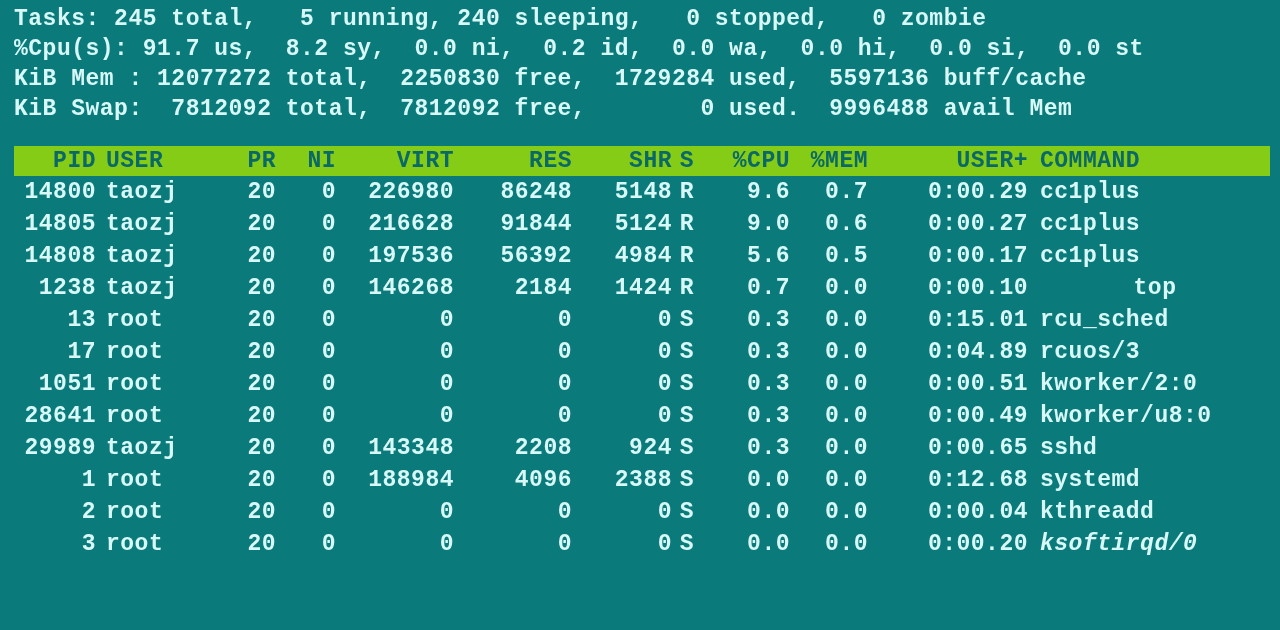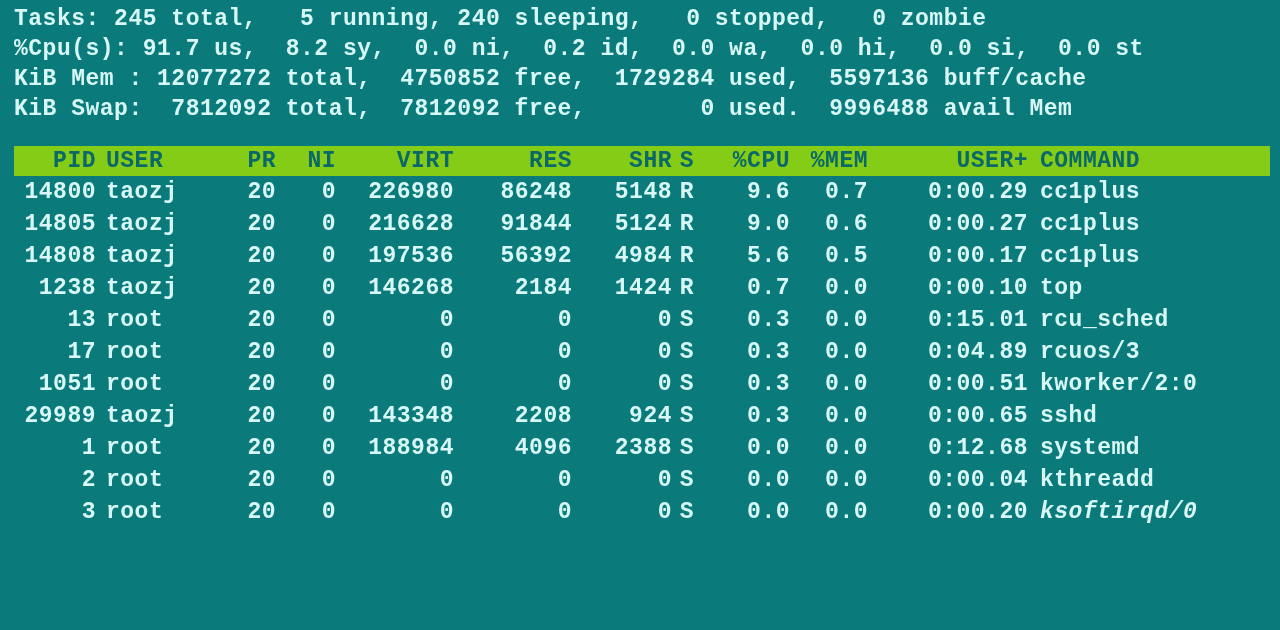--- a/index.html
+++ b/index.html
@@ -49,21 +49,21 @@
   .ar { text-align: right; }
   .ac { text-align: center; }
 </style>
 </head>
 <body>
 
 <div class="screen">
 
   <div class="hdr-line">Tasks: 245 total,   5 running, 240 sleeping,   0 stopped,   0 zombie</div>
   <div class="hdr-line">%Cpu(s): 91.7 us,  8.2 sy,  0.0 ni,  0.2 id,  0.0 wa,  0.0 hi,  0.0 si,  0.0 st</div>
-  <div class="hdr-line">KiB Mem : 12077272 total,  4750852 free,  1729284 used,  5597136 buff/cache</div>
+  <div class="hdr-line">KiB Mem : 12077272 total,  2250830 free,  1729284 used,  5597136 buff/cache</div>
   <div class="hdr-line">KiB Swap:  7812092 total,  7812092 free,        0 used.  9996488 avail Mem</div>
 
   <div class="spacer"></div>
 
   <table>
     <colgroup>
       <col style="width:82px">
       <col style="width:110px">
       <col style="width:70px">
       <col style="width:60px">
@@ -140,21 +140,21 @@
           <td class="al" style="padding-left: 10px;">taozj</td>
           <td class="ar">20</td>
           <td class="ar">0</td>
           <td class="ar">146268</td>
           <td class="ar">2184</td>
           <td class="ar">1424</td>
           <td class="ac">R</td>
           <td class="ar">0.7</td>
           <td class="ar">0.0</td>
           <td class="ar">0:00.10</td>
-          <td class="al" style="padding-left: 12px;">top</td>
+          <td class="al" style="padding-left: 12px; text-align: center;">top</td>
         </tr>
         <tr>
           <td class="ar">13</td>
           <td class="al" style="padding-left: 10px;">root</td>
           <td class="ar">20</td>
           <td class="ar">0</td>
           <td class="ar">0</td>
           <td class="ar">0</td>
           <td class="ar">0</td>
           <td class="ac">S</td>
@@ -183,20 +183,34 @@
           <td class="ar">20</td>
           <td class="ar">0</td>
           <td class="ar">0</td>
           <td class="ar">0</td>
           <td class="ar">0</td>
           <td class="ac">S</td>
           <td class="ar">0.3</td>
           <td class="ar">0.0</td>
           <td class="ar">0:00.51</td>
           <td class="al" style="padding-left: 12px;">kworker/2:0</td>
+        </tr>
+        <tr>
+          <td class="ar">28641</td>
+          <td class="al" style="padding-left: 10px;">root</td>
+          <td class="ar">20</td>
+          <td class="ar">0</td>
+          <td class="ar">0</td>
+          <td class="ar">0</td>
+          <td class="ar">0</td>
+          <td class="ac">S</td>
+          <td class="ar">0.3</td>
+          <td class="ar">0.0</td>
+          <td class="ar">0:00.49</td>
+          <td class="al" style="padding-left: 12px;">kworker/u8:0</td>
         </tr>
         <tr>
           <td class="ar">29989</td>
           <td class="al" style="padding-left: 10px;">taozj</td>
           <td class="ar">20</td>
           <td class="ar">0</td>
           <td class="ar">143348</td>
           <td class="ar">2208</td>
           <td class="ar">924</td>
           <td class="ac">S</td>

